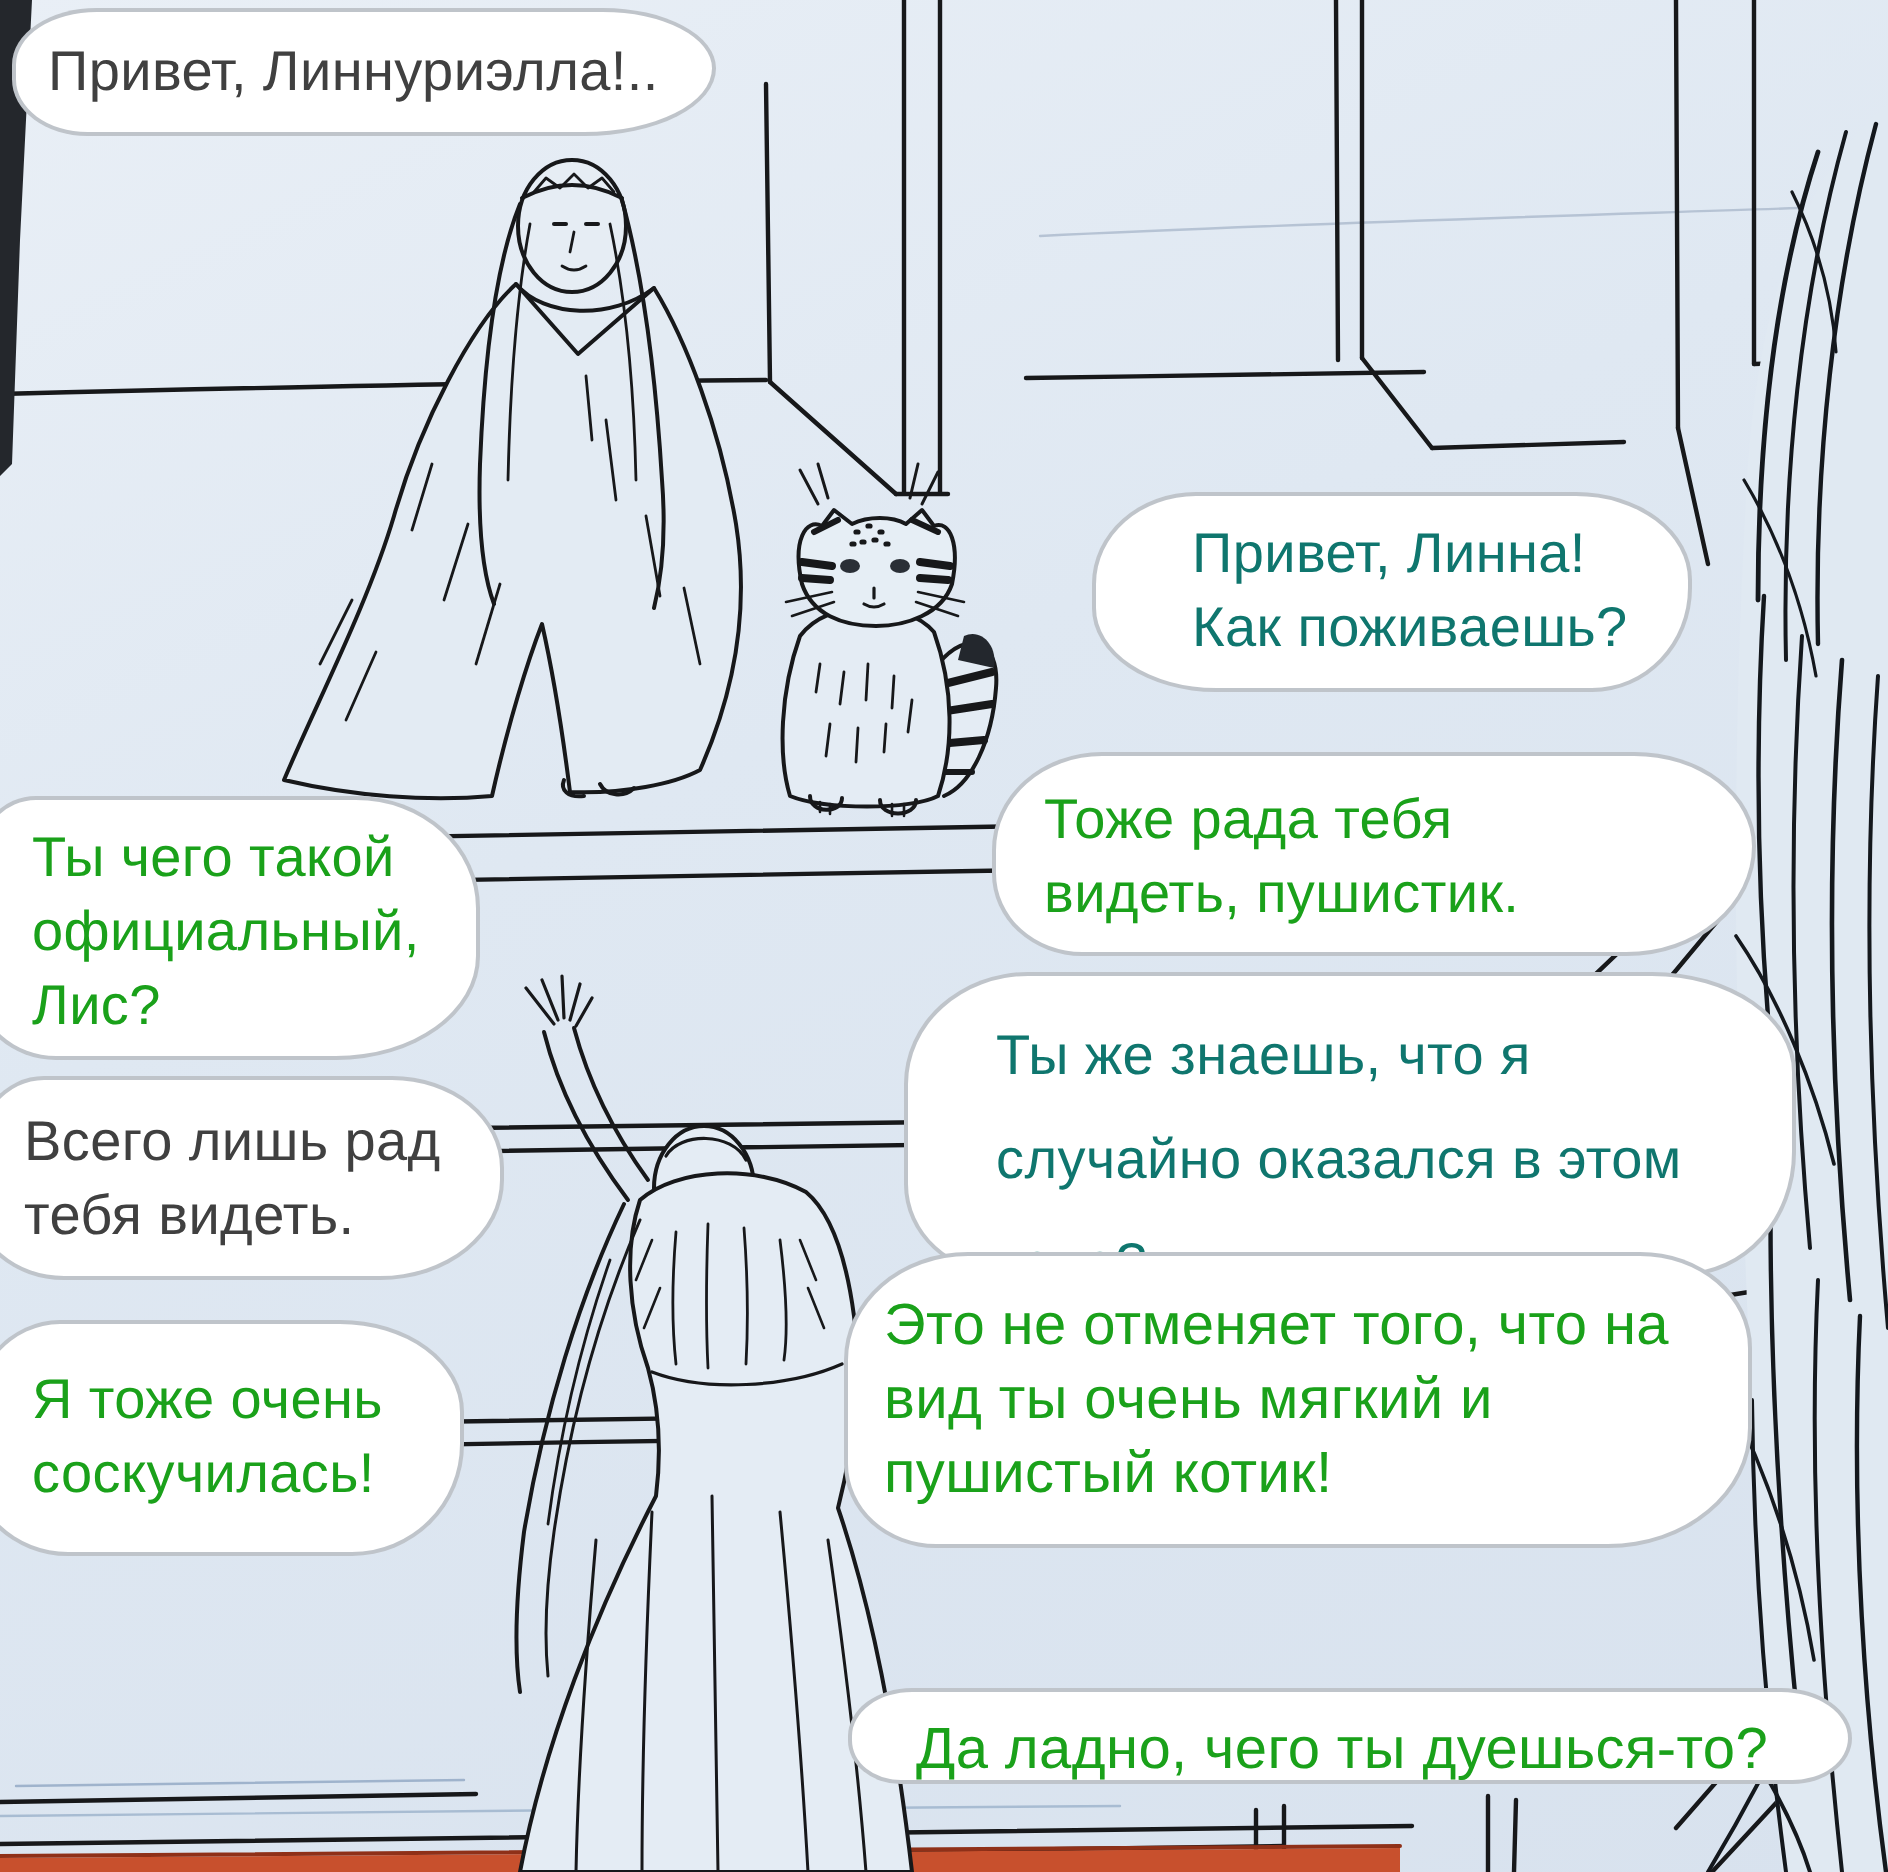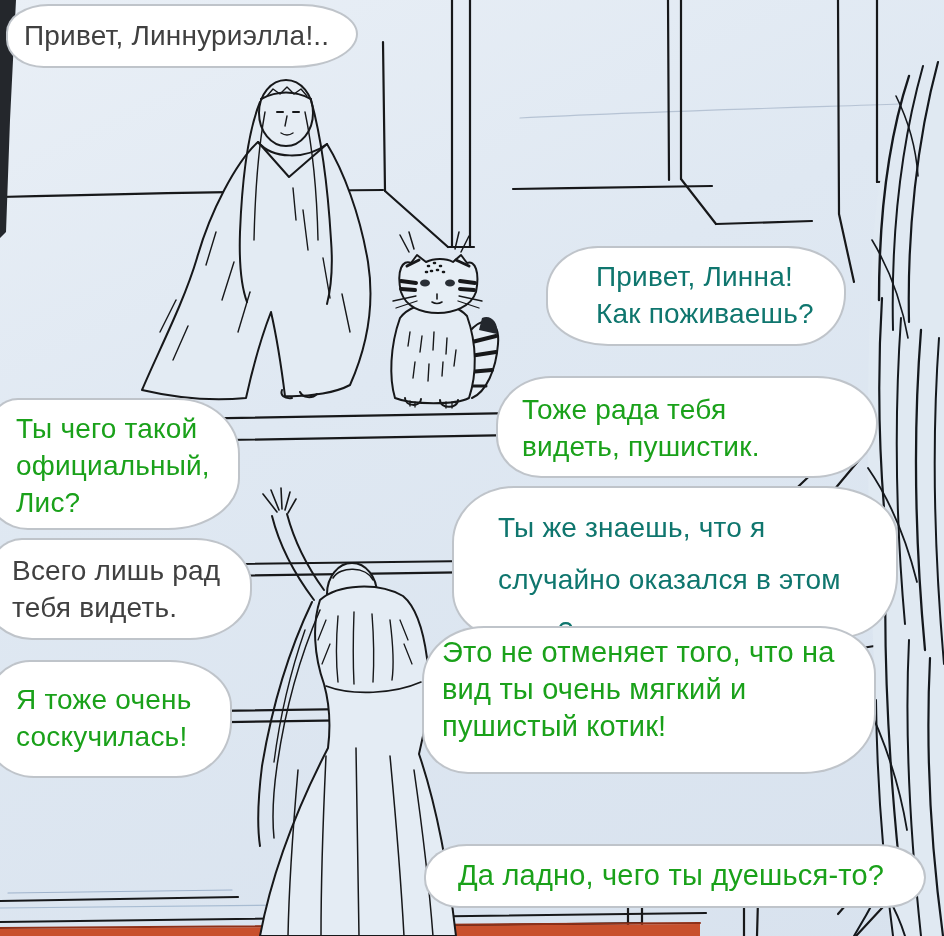--- a/index.html
+++ b/index.html
@@ -31,25 +31,25 @@
   .b3{left:-12px;top:398px;width:252px;height:132px;padding:10px 0 0 26px;
       border-radius:30px 62px 72px 40px / 32px 56px 52px 36px;}
   .b4{left:496px;top:376px;width:382px;height:102px;padding:13px 0 0 24px;
       border-radius:56px 62px 66px 46px / 50px 48px 56px 42px;}
   .b5{left:-14px;top:538px;width:266px;height:102px;padding:12px 0 0 24px;
       border-radius:36px 56px 62px 46px / 42px 46px 50px 40px;}
   .b6{left:452px;top:486px;width:446px;height:152px;padding:14px 0 0 44px;line-height:52px;
       border-radius:62px 72px 56px 50px / 56px 50px 62px 46px;}
   .b7{left:-16px;top:660px;width:248px;height:118px;padding:19px 0 0 30px;
       border-radius:46px 62px 56px 50px / 52px 46px 56px 48px;}
-  .b8{left:422px;top:626px;width:454px;height:148px;padding:6px 0 0 18px;font-size:29px;
+  .b8{left:422px;top:626px;width:454px;height:148px;padding:17px 0 0 18px;font-size:29px;
       border-radius:62px 56px 72px 46px / 54px 48px 60px 42px;}
   .b9{left:472px;top:770px;width:452px;height:78px;padding:19px 0 0 28px;
       border-radius:50px 54px 58px 46px / 52px 56px 46px 52px;}
-  .b10{left:424px;top:844px;width:502px;height:64px;padding:11px 0 0 32px;font-size:29px;
+  .b10{left:424px;top:844px;width:502px;height:48px;padding:11px 0 0 32px;font-size:29px;
       border-radius:56px 62px 52px 46px / 42px 44px 40px 38px;}
 </style>
 </head>
 <body>
 
 <div class="page">
 
   <svg class="art" viewBox="0 0 944 936" stroke-linecap="round" stroke-linejoin="round">
 
     <g stroke="#17181a" stroke-width="2.2" fill="none">

